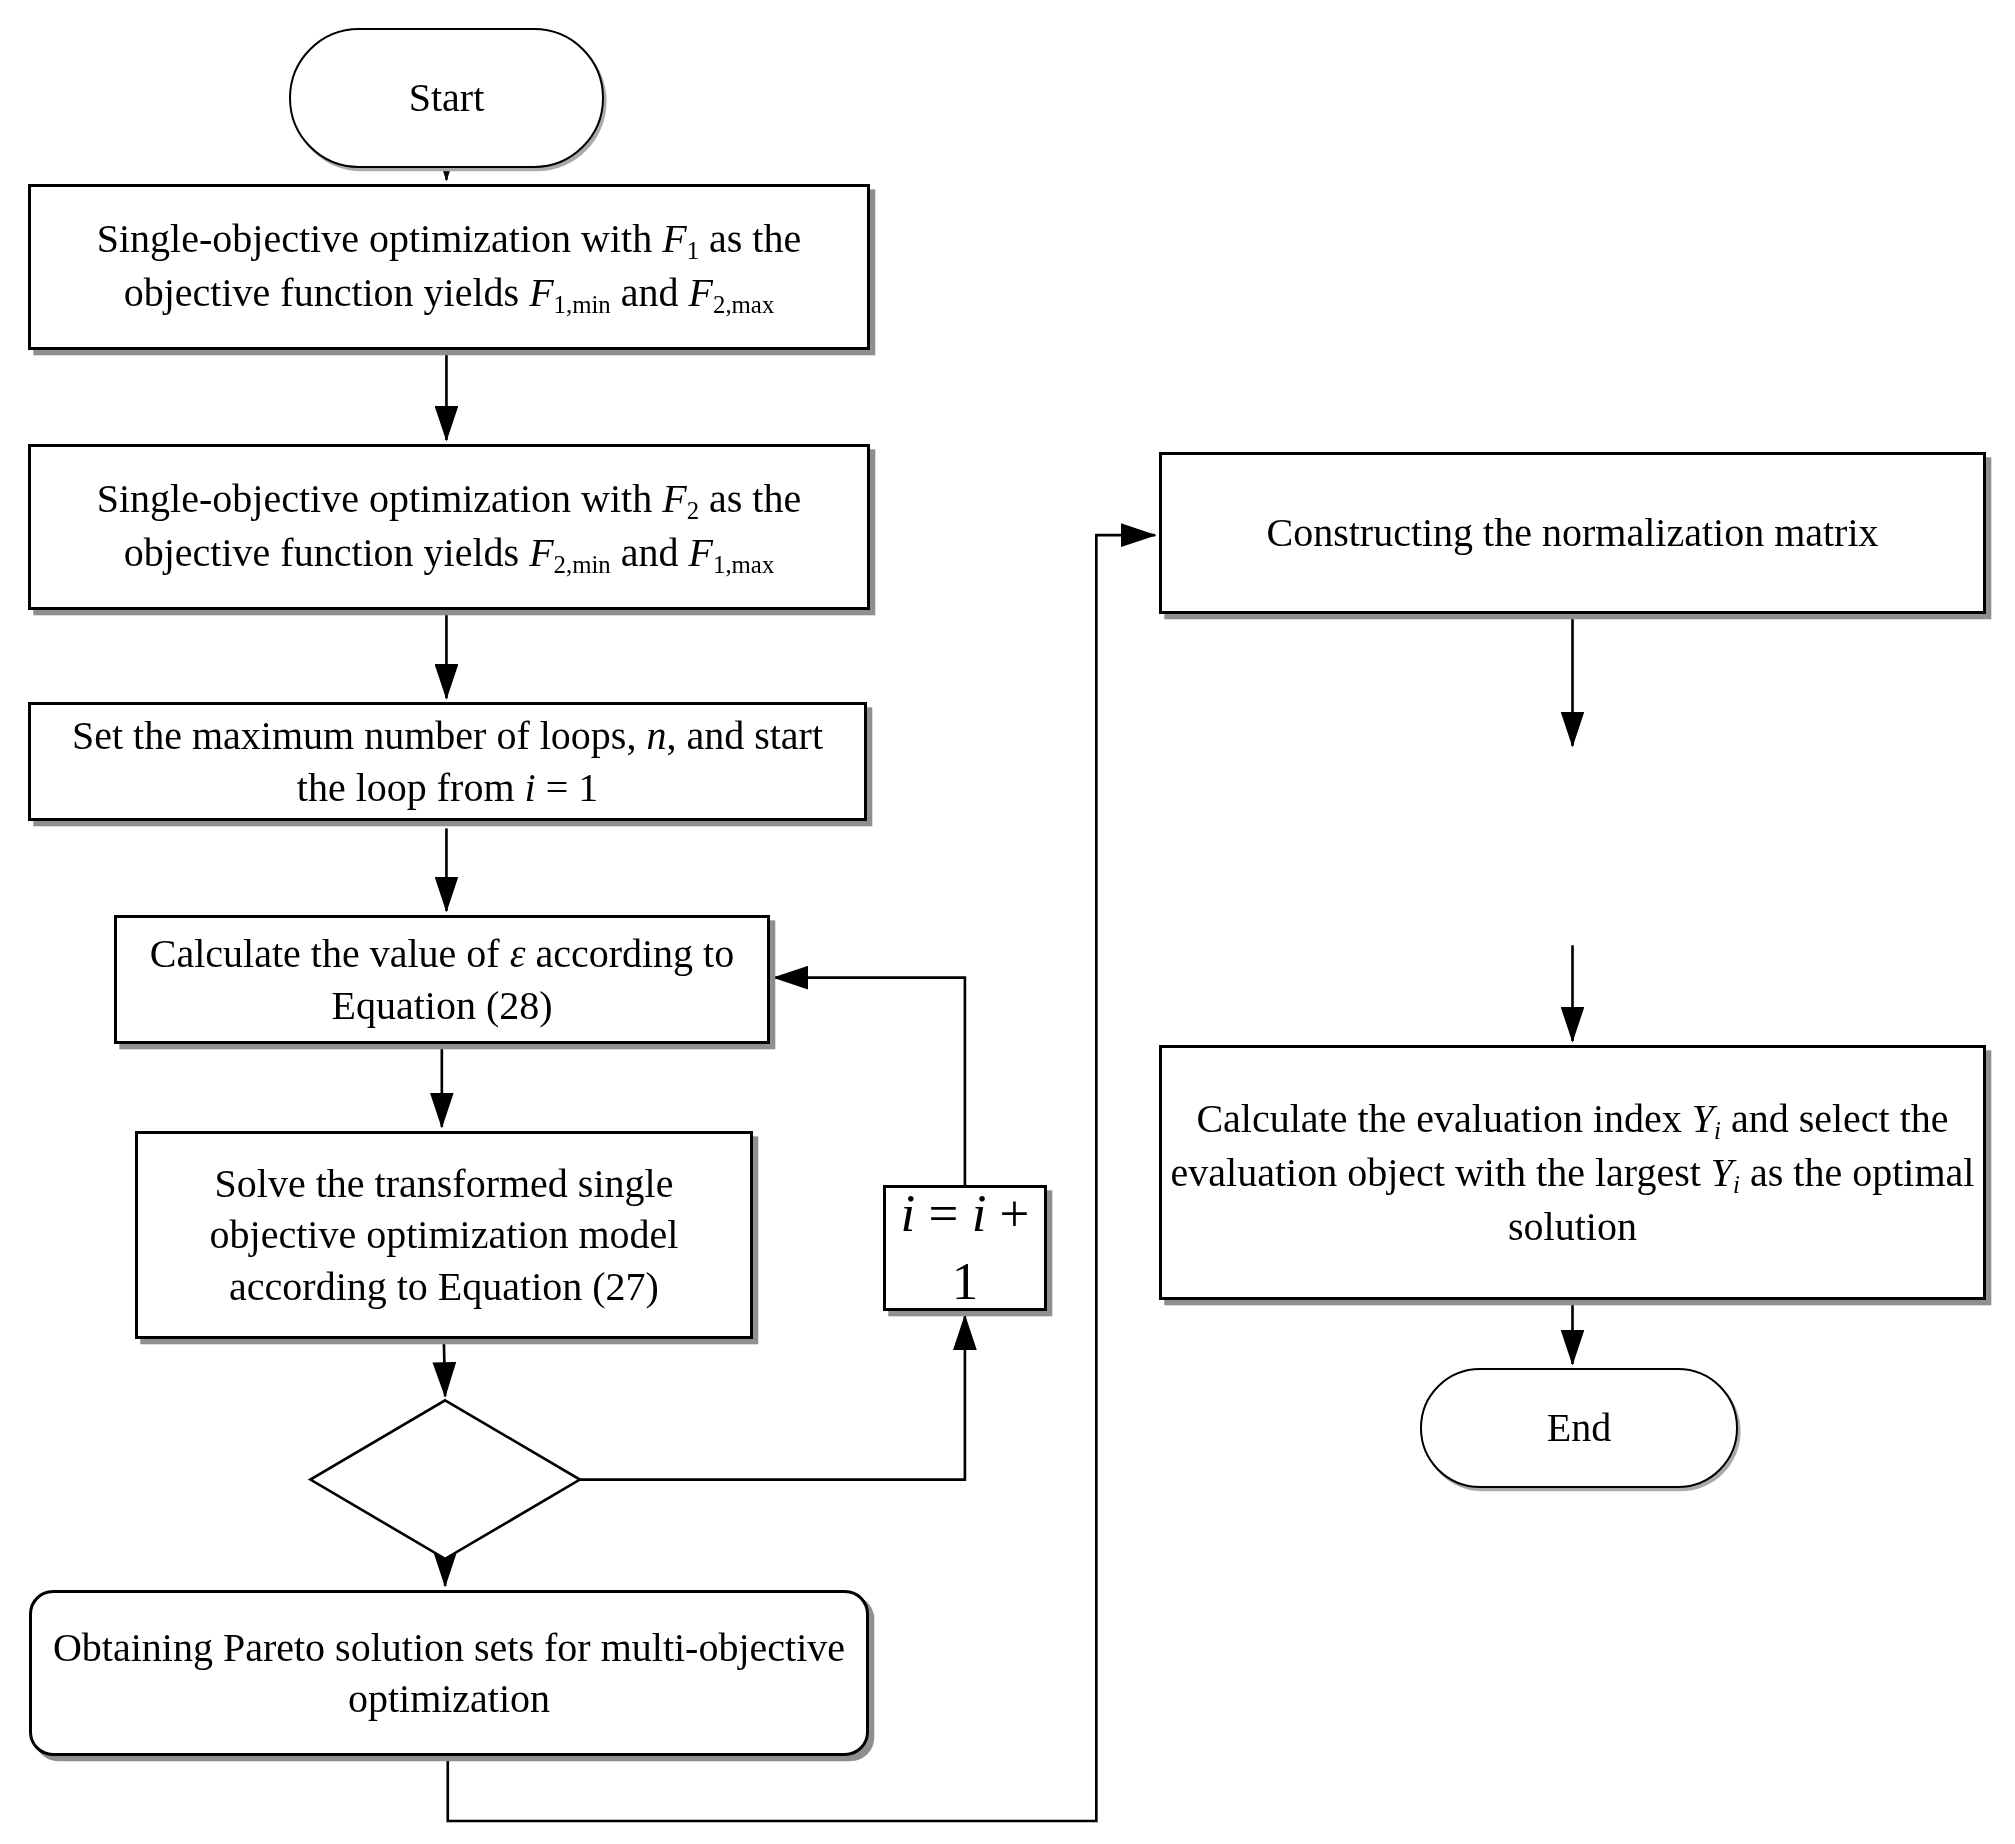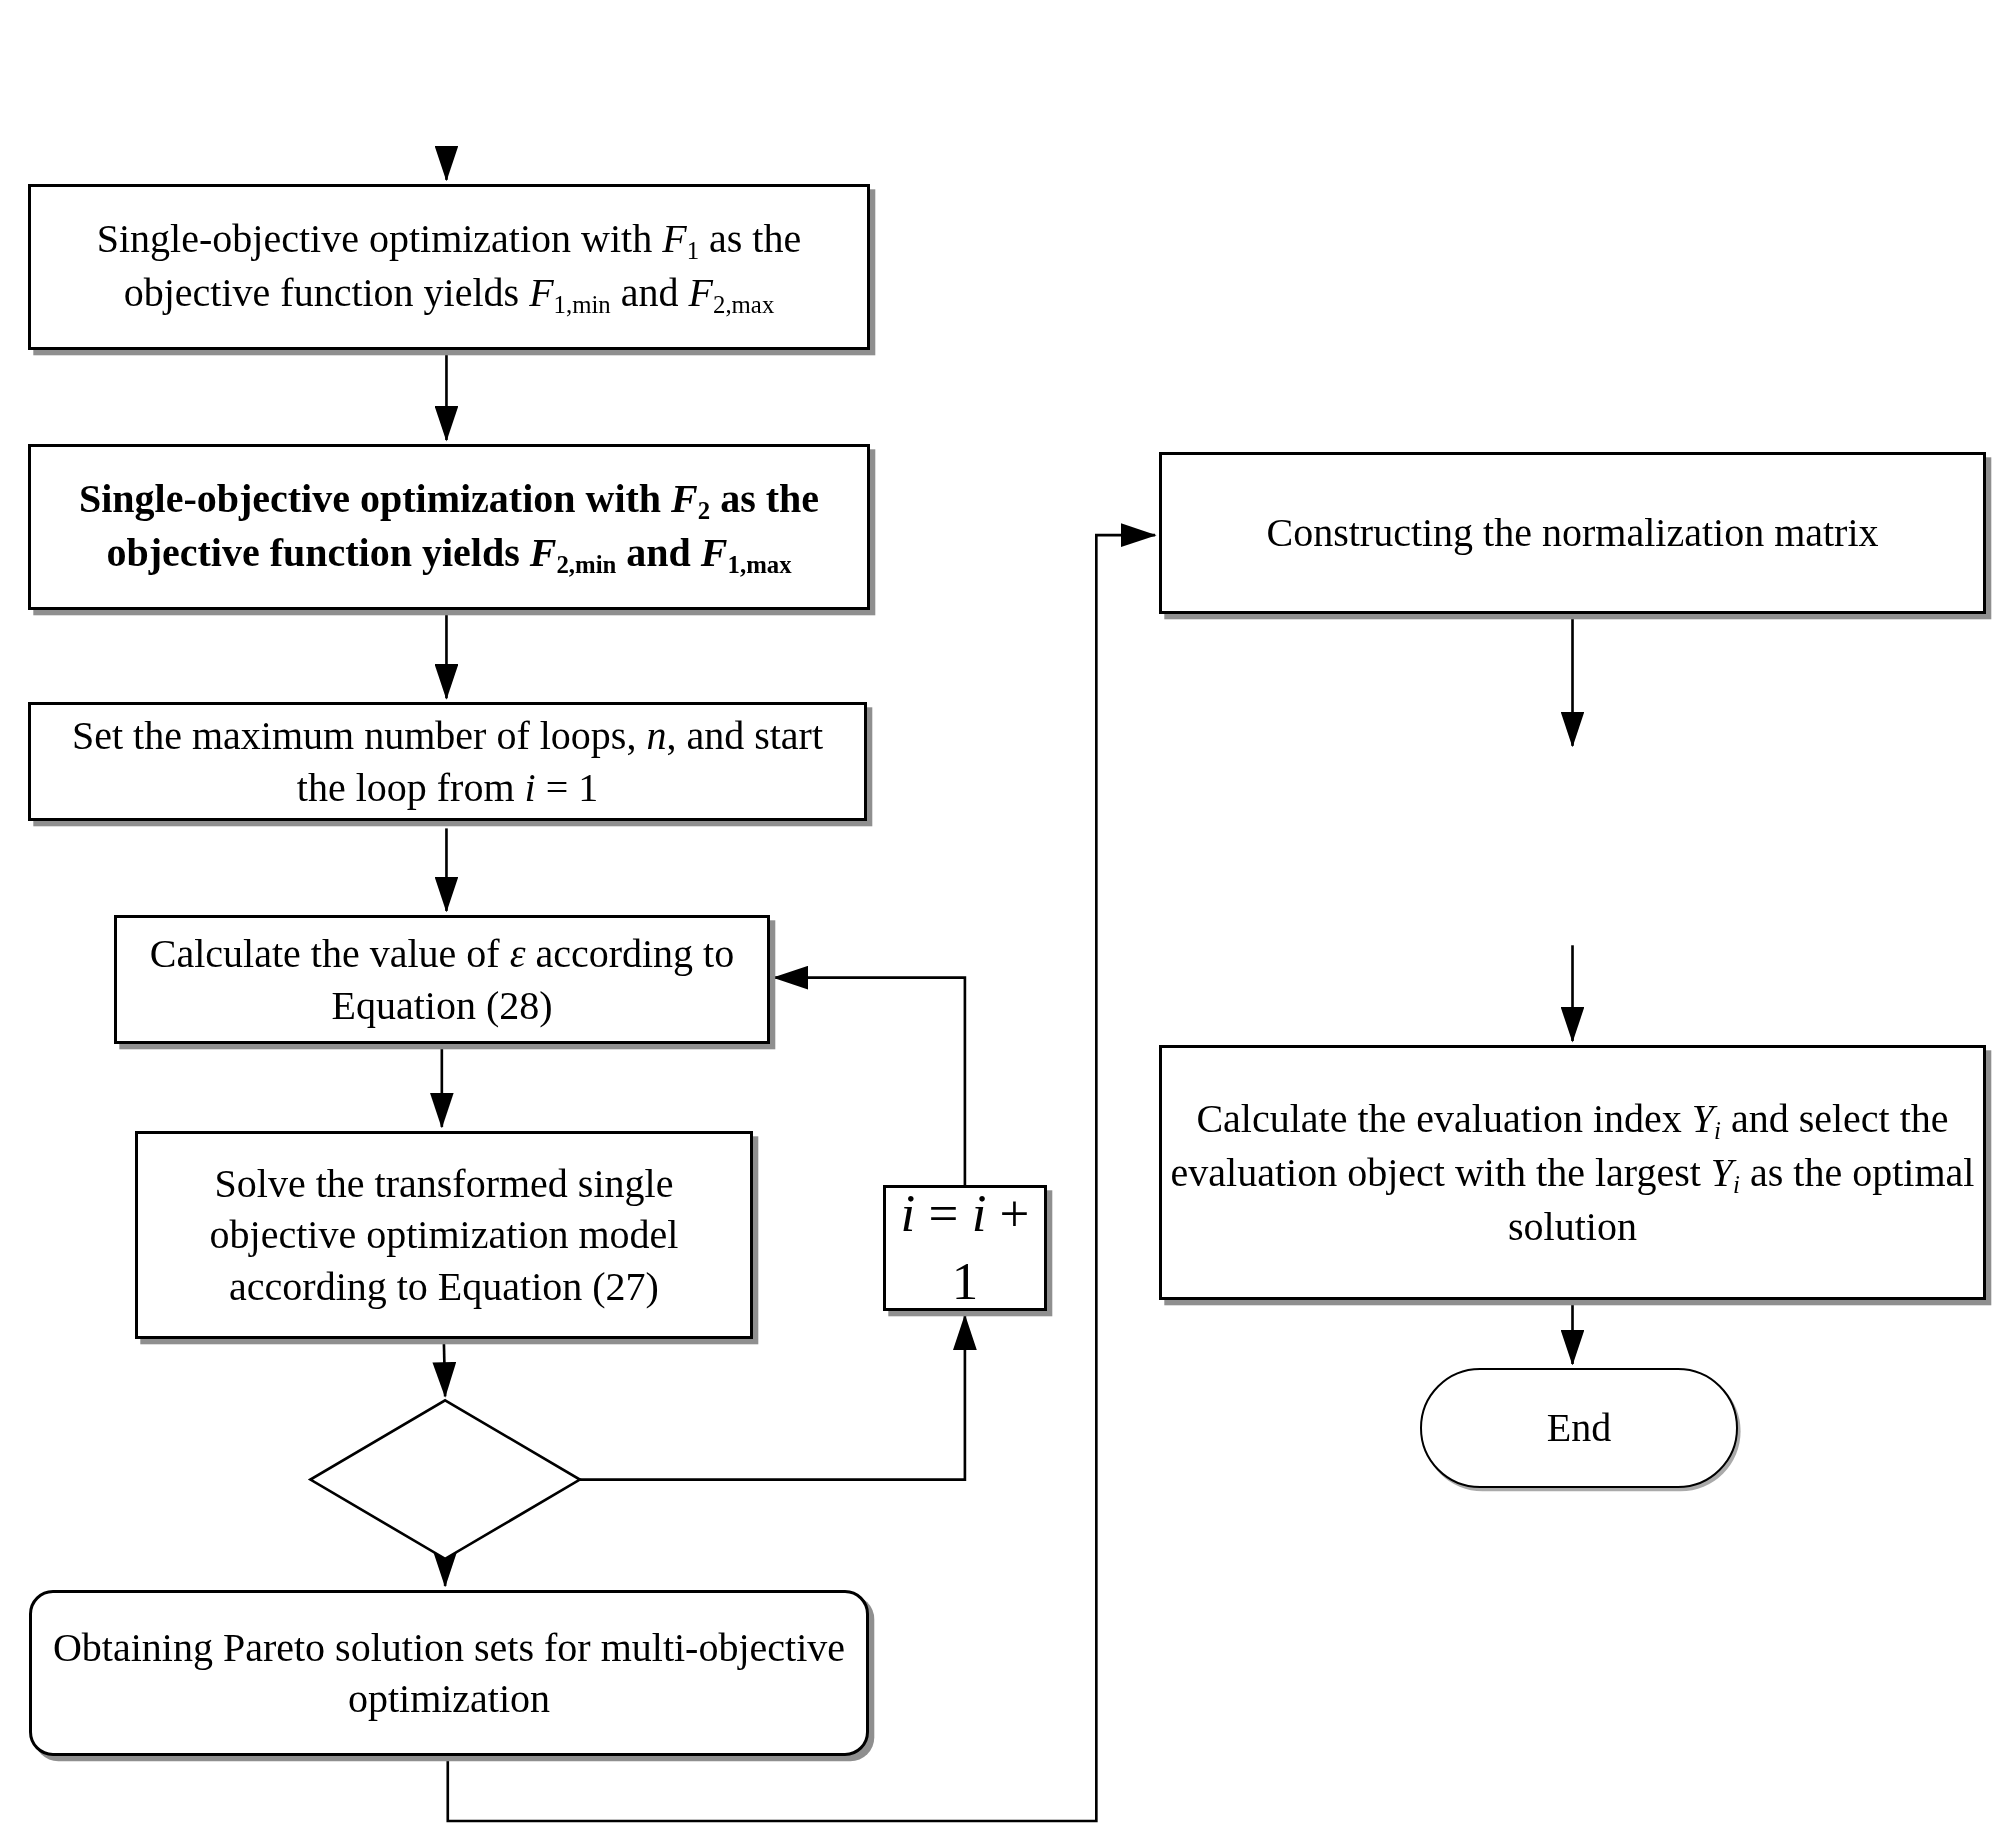--- a/index.html
+++ b/index.html
@@ -58,21 +58,21 @@
   .label { display: inline-block; }
   
   .s-n { font-style: normal; }
   .s-i { font-style: italic; }
   .s-sub { font-size: 0.62em; vertical-align: -0.28em; }
   .s-isub { font-style: italic; font-size: 0.62em; vertical-align: -0.28em; }
 
   
   #n-start   { left: 289px;  top: 28px;   width: 315px;  height: 140px; }
   #n-f1      { left: 28px;   top: 184px;  width: 842px; height: 166px; padding: 0 20px; }
-  #n-f2      { left: 28px;   top: 444px;  width: 842px; height: 166px; padding: 0 8px; font-weight: bold; }
+  #n-f2      { left: 28px;   top: 444px;  width: 842px; height: 166px; padding: 0 8px; }
   #n-loops   { left: 28px;   top: 702px; width: 839px; height: 119px; padding: 0 13.2px; }
   #n-eps     { left: 114px;  top: 915px; width: 656px;  height: 129px; padding: 0 18.5px; }
   #n-solve   { left: 135px;  top: 1131px; width: 618px;  height: 208px; padding: 0 24px; }
   #n-pareto  { left: 29px;   top: 1590px; width: 840px; height: 166px; padding: 0 18.5px; border-radius: 24px; }
   #n-incr    { left: 883px; top: 1185px; width: 164px;  height: 126px; font-size: 53px; }
   #n-norm    { left: 1159px; top: 452px;  width: 827px; height: 162px; padding: 0 5.3px; }
   #n-dist    { left: 1159px; top: 750px; width: 827px; height: 195px; padding: 0 2.6px; font-size: 39px; }
   #n-eval    { left: 1159px; top: 1045px; width: 827px; height: 255px; padding: 0 6.6px; }
   #n-end     { left: 1420px; top: 1368px; width: 318px;  height: 120px; border-radius: 61px; }
   #n-decision-label { left: 310px; top: 1400px; width: 269px; height: 159px; }
@@ -99,20 +99,23 @@
     <polyline points="878,2240 1461,2240 1461,1992" marker-end="url(#arrow)"></polyline>
     <polyline points="1461,1795 1461,1480 1172,1480" marker-end="url(#arrow)"></polyline>
     <polyline points="678,2659 678,2757 1660,2757 1660,810 1749,810" marker-end="url(#arrow)"></polyline>
     <polyline points="2381,931 2381,1129" marker-end="url(#arrow)"></polyline>
     <polyline points="2381,1431 2381,1576" marker-end="url(#arrow)"></polyline>
     <polyline points="2381,1899 2381,2065" marker-end="url(#arrow)"></polyline>
 
     <polygon class="diamond" points="674,2120 878,2240 674,2360 470,2240"></polygon>
   </svg>
 
+  <div class="node terminator" id="n-start">
+    <span class="label">Start</span>
+  </div>
 
   <div class="node" id="n-f1">
     <span class="label"><span class="s-n">Single-objective optimization with </span><span class="s-i">F</span><span class="s-sub">1</span><span class="s-n"> as the objective function yields </span><span class="s-i">F</span><span class="s-sub">1,min</span><span class="s-n"> and </span><span class="s-i">F</span><span class="s-sub">2,max</span></span>
   </div>
 
   <div class="node" id="n-f2">
     <span class="label"><span class="s-n">Single-objective optimization with </span><span class="s-i">F</span><span class="s-sub">2</span><span class="s-n"> as the objective function yields </span><span class="s-i">F</span><span class="s-sub">2,min</span><span class="s-n"> and </span><span class="s-i">F</span><span class="s-sub">1,max</span></span>
   </div>
 
   <div class="node" id="n-loops">

